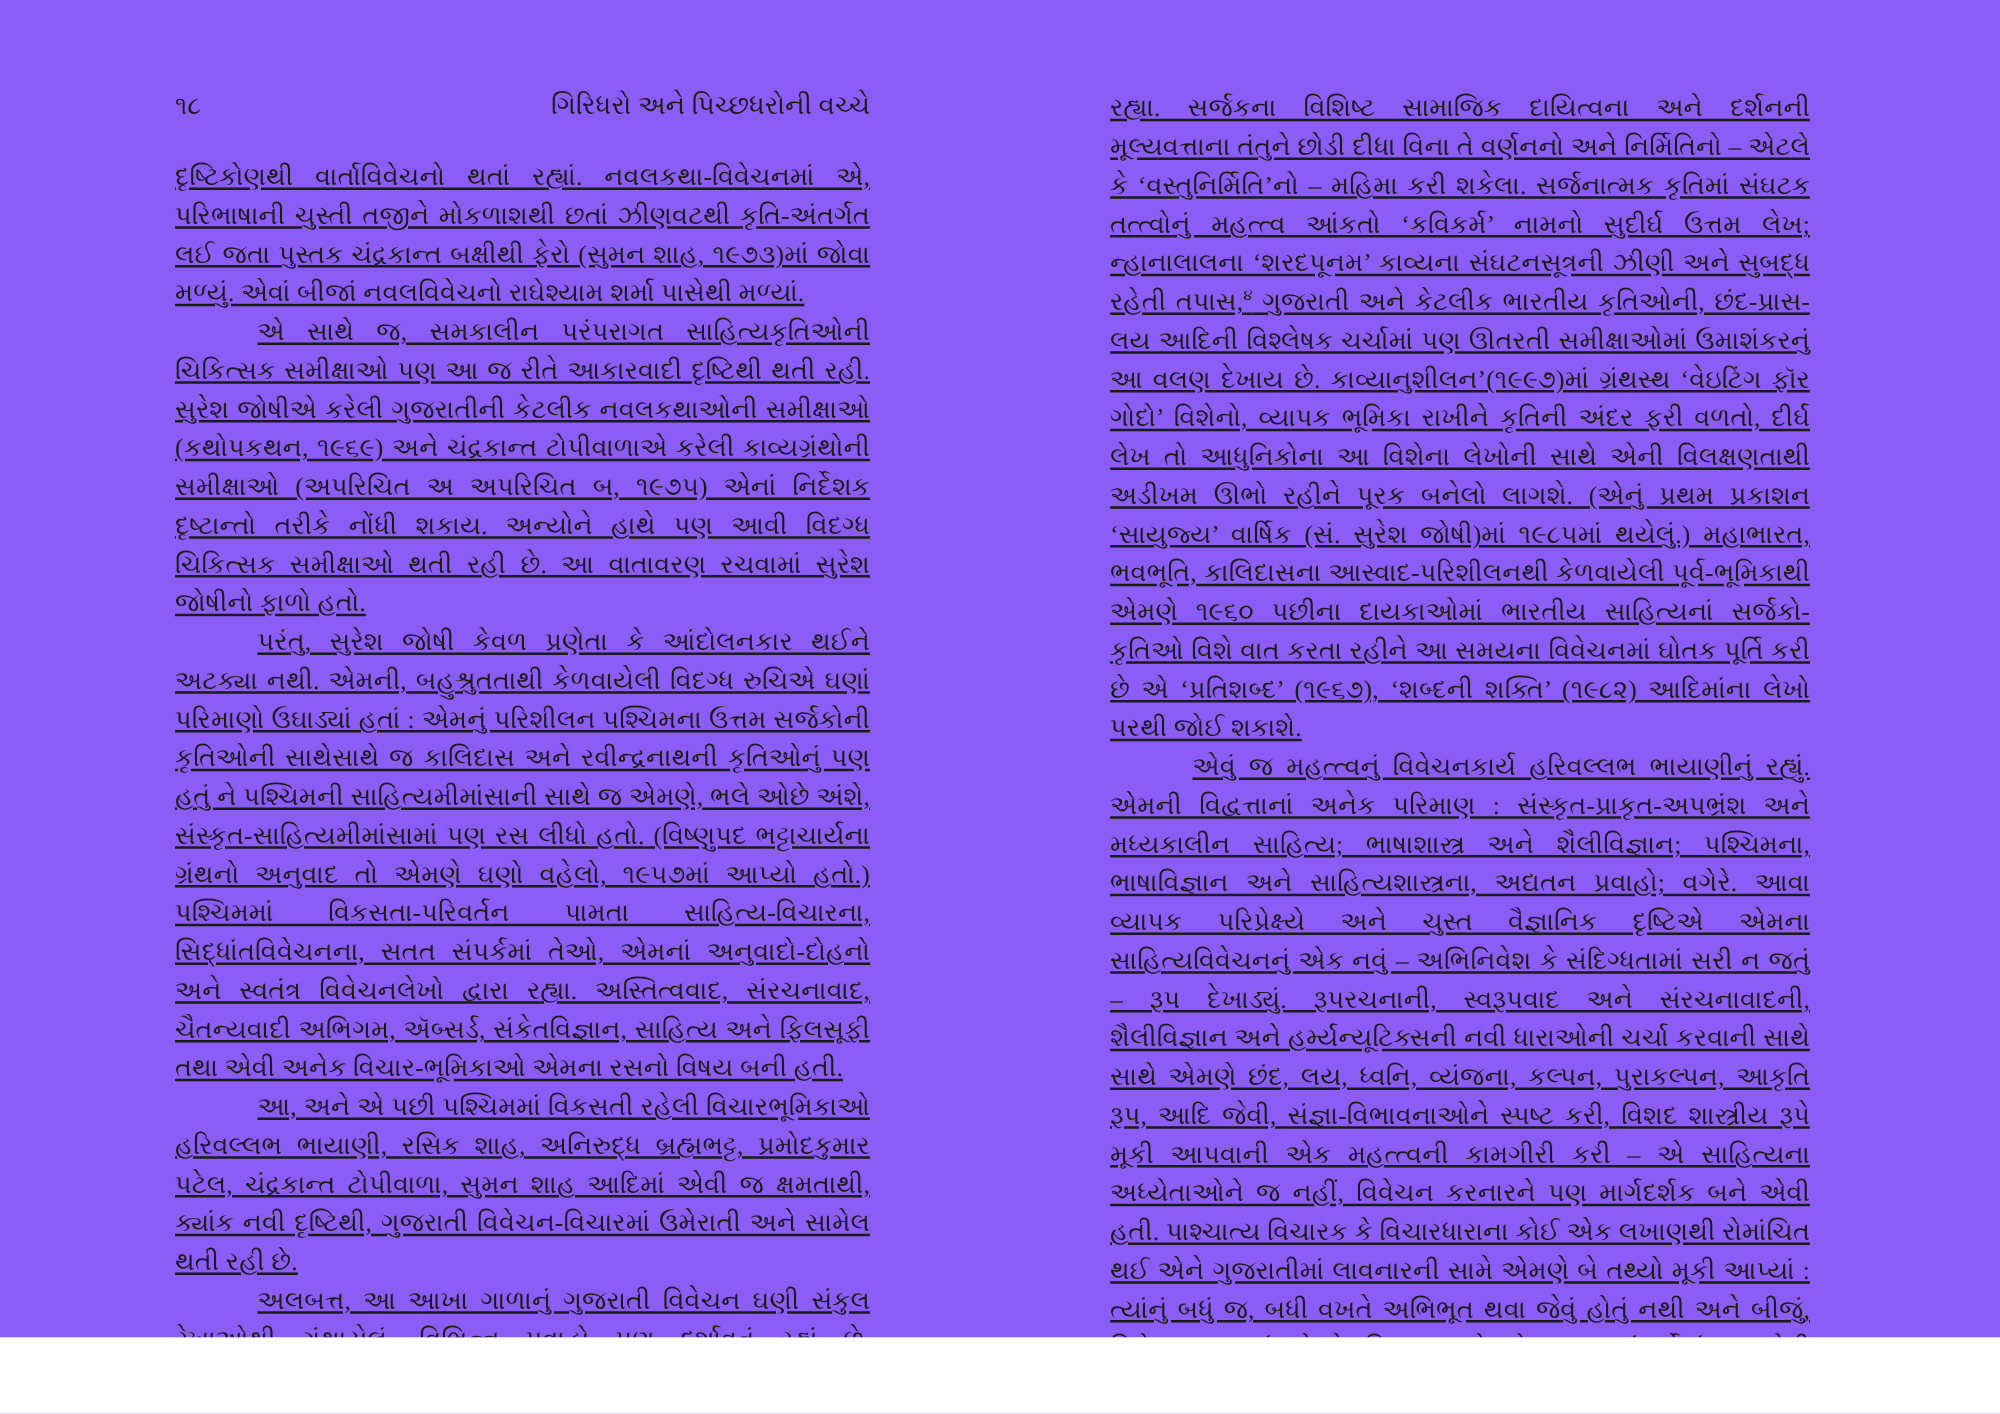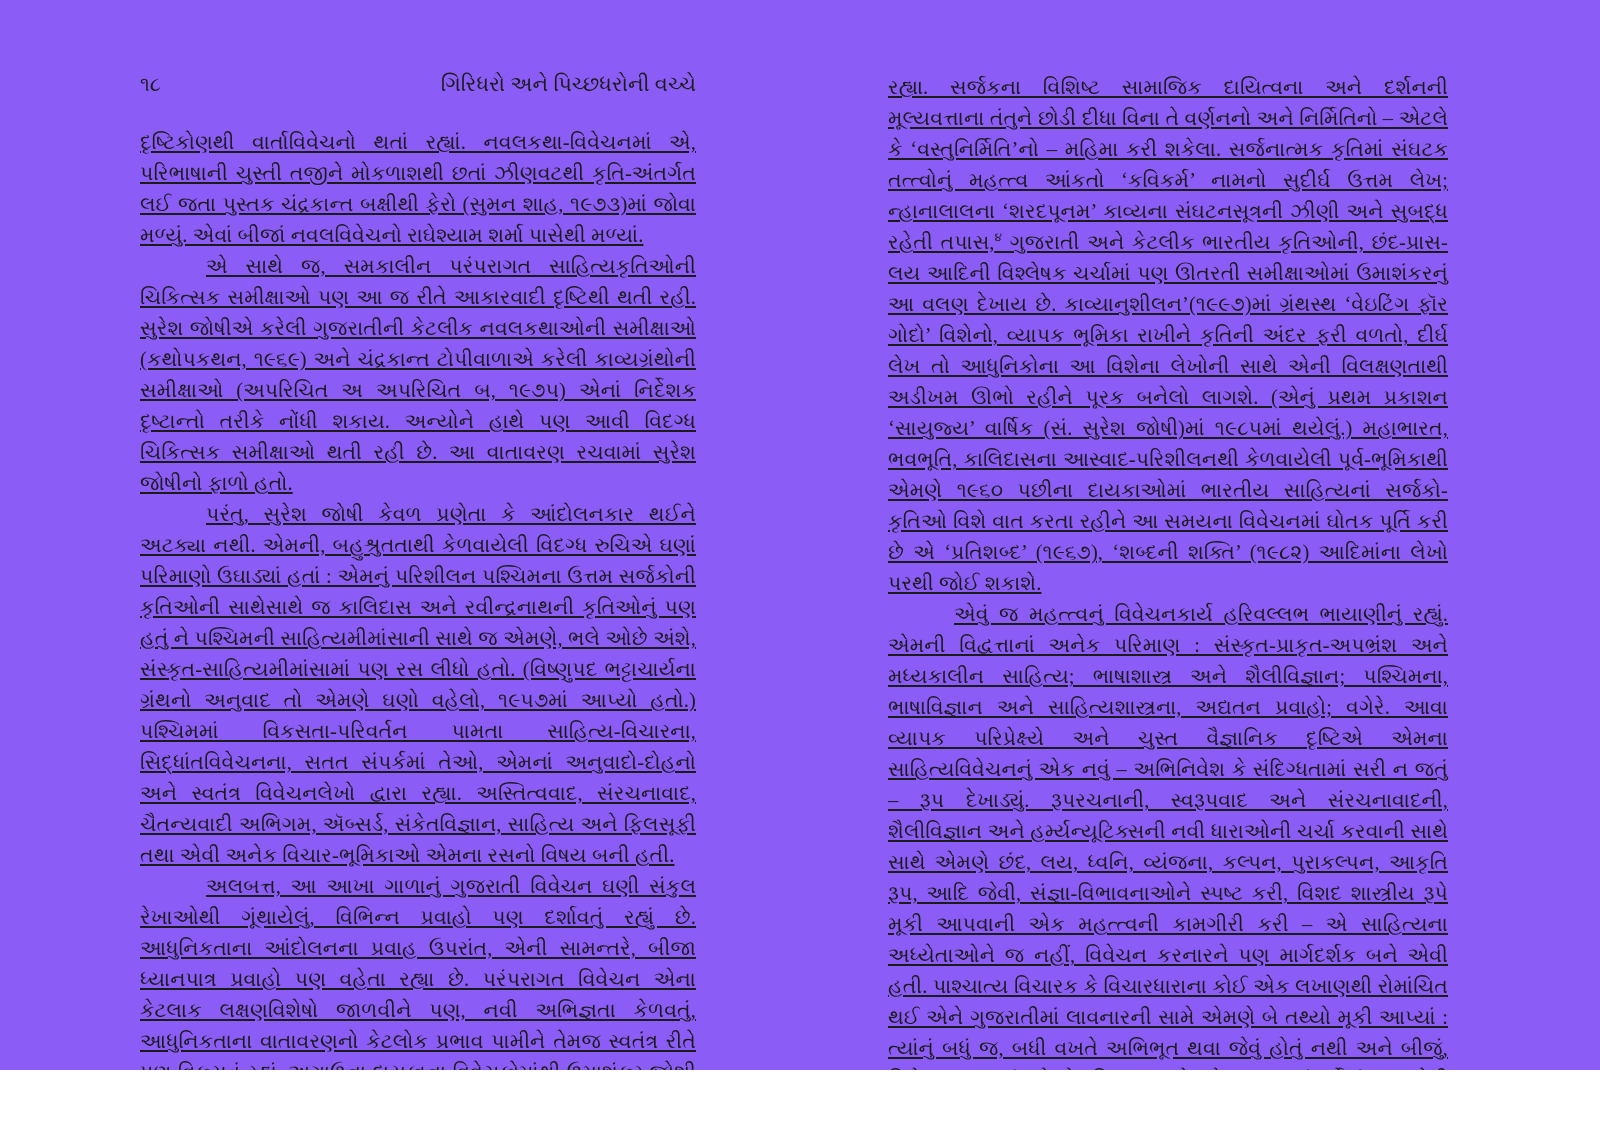--- a/index.html
+++ b/index.html
@@ -60,20 +60,21 @@
       <span class="running-title">ગિરિધરો અને પિચ્છધરોની વચ્ચે</span>
     </div>
     <div class="page-body">
 
         <p class="para no-indent">દૃષ્ટિકોણથી વાર્તાવિવેચનો થતાં રહ્યાં. નવલકથા-વિવેચનમાં એ, પરિભાષાની ચુસ્તી તજીને મોકળાશથી છતાં ઝીણવટથી કૃતિ-અંતર્ગત લઈ જતા પુસ્તક ચંદ્રકાન્ત બક્ષીથી ફેરો (સુમન શાહ, ૧૯૭૩)માં જોવા મળ્યું. એવાં બીજાં નવલવિવેચનો રાઘેશ્યામ શર્મા પાસેથી મળ્યાં.</p>
 
         <p class="para">એ સાથે જ, સમકાલીન પરંપરાગત સાહિત્યકૃતિઓની ચિકિત્સક સમીક્ષાઓ પણ આ જ રીતે આકારવાદી દૃષ્ટિથી થતી રહી. સુરેશ જોષીએ કરેલી ગુજરાતીની કેટલીક નવલકથાઓની સમીક્ષાઓ (કથોપકથન, ૧૯૬૯) અને ચંદ્રકાન્ત ટોપીવાળાએ કરેલી કાવ્યગ્રંથોની સમીક્ષાઓ (અપરિચિત અ અપરિચિત બ, ૧૯૭૫) એનાં નિર્દેશક દૃષ્ટાન્તો તરીકે નોંધી શકાય. અન્યોને હાથે પણ આવી વિદગ્ધ ચિકિત્સક સમીક્ષાઓ થતી રહી છે. આ વાતાવરણ રચવામાં સુરેશ જોષીનો ફાળો હતો.</p>
 
         <p class="para">પરંતુ, સુરેશ જોષી કેવળ પ્રણેતા કે આંદોલનકાર થઈને અટક્યા નથી. એમની, બહુશ્રુતતાથી કેળવાયેલી વિદગ્ધ રુચિએ ઘણાં પરિમાણો ઉઘાડ્યાં હતાં : એમનું પરિશીલન પશ્ચિમના ઉત્તમ સર્જકોની કૃતિઓની સાથેસાથે જ કાલિદાસ અને રવીન્દ્રનાથની કૃતિઓનું પણ હતું ને પશ્ચિમની સાહિત્યમીમાંસાની સાથે જ એમણે, ભલે ઓછે અંશે, સંસ્કૃત-સાહિત્યમીમાંસામાં પણ રસ લીધો હતો. (વિષ્ણુપદ ભટ્ટાચાર્યના ગ્રંથનો અનુવાદ તો એમણે ઘણો વહેલો, ૧૯૫૭માં આપ્યો હતો.) પશ્ચિમમાં વિકસતા-પરિવર્તન પામતા સાહિત્ય-વિચારના, સિદ્ધાંતવિવેચનના, સતત સંપર્કમાં તેઓ, એમનાં અનુવાદો-દોહનો અને સ્વતંત્ર વિવેચનલેખો દ્વારા રહ્યા. અસ્તિત્વવાદ, સંરચનાવાદ, ચૈતન્યવાદી અભિગમ, ઍબ્સર્ડ, સંકેતવિજ્ઞાન, સાહિત્ય અને ફિલસૂફી તથા એવી અનેક વિચાર-ભૂમિકાઓ એમના રસનો વિષય બની હતી.</p>
 
+        <p class="para">આ, અને એ પછી પશ્ચિમમાં વિકસતી રહેલી વિચારભૂમિકાઓ હરિવલ્લભ ભાયાણી, રસિક શાહ, અનિરુદ્ધ બ્રહ્મભટ્ટ, પ્રમોદકુમાર પટેલ, ચંદ્રકાન્ત ટોપીવાળા, સુમન શાહ આદિમાં એવી જ ક્ષમતાથી, ક્યાંક નવી દૃષ્ટિથી, ગુજરાતી વિવેચન-વિચારમાં ઉમેરાતી અને સામેલ થતી રહી છે.</p>
 
         <p class="para">અલબત્ત, આ આખા ગાળાનું ગુજરાતી વિવેચન ઘણી સંકુલ રેખાઓથી ગૂંથાયેલું, વિભિન્ન પ્રવાહો પણ દર્શાવતું રહ્યું છે. આધુનિકતાના આંદોલનના પ્રવાહ ઉપરાંત, એની સામન્તરે, બીજા ધ્યાનપાત્ર પ્રવાહો પણ વહેતા રહ્યા છે. પરંપરાગત વિવેચન એના કેટલાક લક્ષણવિશેષો જાળવીને પણ, નવી અભિજ્ઞતા કેળવતું, આધુનિકતાના વાતાવરણનો કેટલોક પ્રભાવ પામીને તેમજ સ્વતંત્ર રીતે પણ વિકસતું રહ્યું. અગાઉના દાયકાના વિવેચકોમાંથી ઉમાશંકર જોશી એમની ઊંચી પ્રજ્ઞાશીલતાને લીધે ને સાતત્યને કારણે સવિશેષ ધ્યાનપાત્ર</p>
       </div>
   </div>
 
   <div class="page page-right">
     <div class="page-body">
       <p class="para no-indent">
         <span>રહ્યા. સર્જકના વિશિષ્ટ સામાજિક દાયિત્વના અને દર્શનની મૂલ્યવત્તાના તંતુને છોડી દીધા વિના તે વર્ણનનો અને નિર્મિતિનો – એટલે કે ‘વસ્તુનિર્મિતિ’નો – મહિમા કરી શકેલા. સર્જનાત્મક કૃતિમાં સંઘટક તત્ત્વોનું મહત્ત્વ આંકતો ‘કવિકર્મ’ નામનો સુદીર્ઘ ઉત્તમ લેખ; ન્હાનાલાલના ‘શરદપૂનમ’ કાવ્યના સંઘટનસૂત્રની ઝીણી અને સુબદ્ધ રહેતી તપાસ,</span><sup class="footnote">૪</sup><span> ગુજરાતી અને કેટલીક ભારતીય કૃતિઓની, છંદ-પ્રાસ-લય આદિની વિશ્લેષક ચર્ચામાં પણ ઊતરતી સમીક્ષાઓમાં ઉમાશંકરનું આ વલણ દેખાય છે. કાવ્યાનુશીલન’(૧૯૯૭)માં ગ્રંથસ્થ ‘વેઇટિંગ ફૉર ગોદો’ વિશેનો, વ્યાપક ભૂમિકા રાખીને કૃતિની અંદર ફરી વળતો, દીર્ઘ લેખ તો આધુનિકોના આ વિશેના લેખોની સાથે એની વિલક્ષણતાથી અડીખમ ઊભો રહીને પૂરક બનેલો લાગશે. (એનું પ્રથમ પ્રકાશન ‘સાયુજ્ય’ વાર્ષિક (સં. સુરેશ જોષી)માં ૧૯૮૫માં થયેલું.) મહાભારત, ભવભૂતિ, કાલિદાસના આસ્વાદ-પરિશીલનથી કેળવાયેલી પૂર્વ-ભૂમિકાથી એમણે ૧૯૬૦ પછીના દાયકાઓમાં ભારતીય સાહિત્યનાં સર્જકો-કૃતિઓ વિશે વાત કરતા રહીને આ સમયના વિવેચનમાં ઘોતક પૂર્તિ કરી છે એ ‘પ્રતિશબ્દ’ (૧૯૬૭), ‘શબ્દની શક્તિ’ (૧૯૮૨) આદિમાંના લેખો પરથી જોઈ શકાશે.</span>
       </p>

